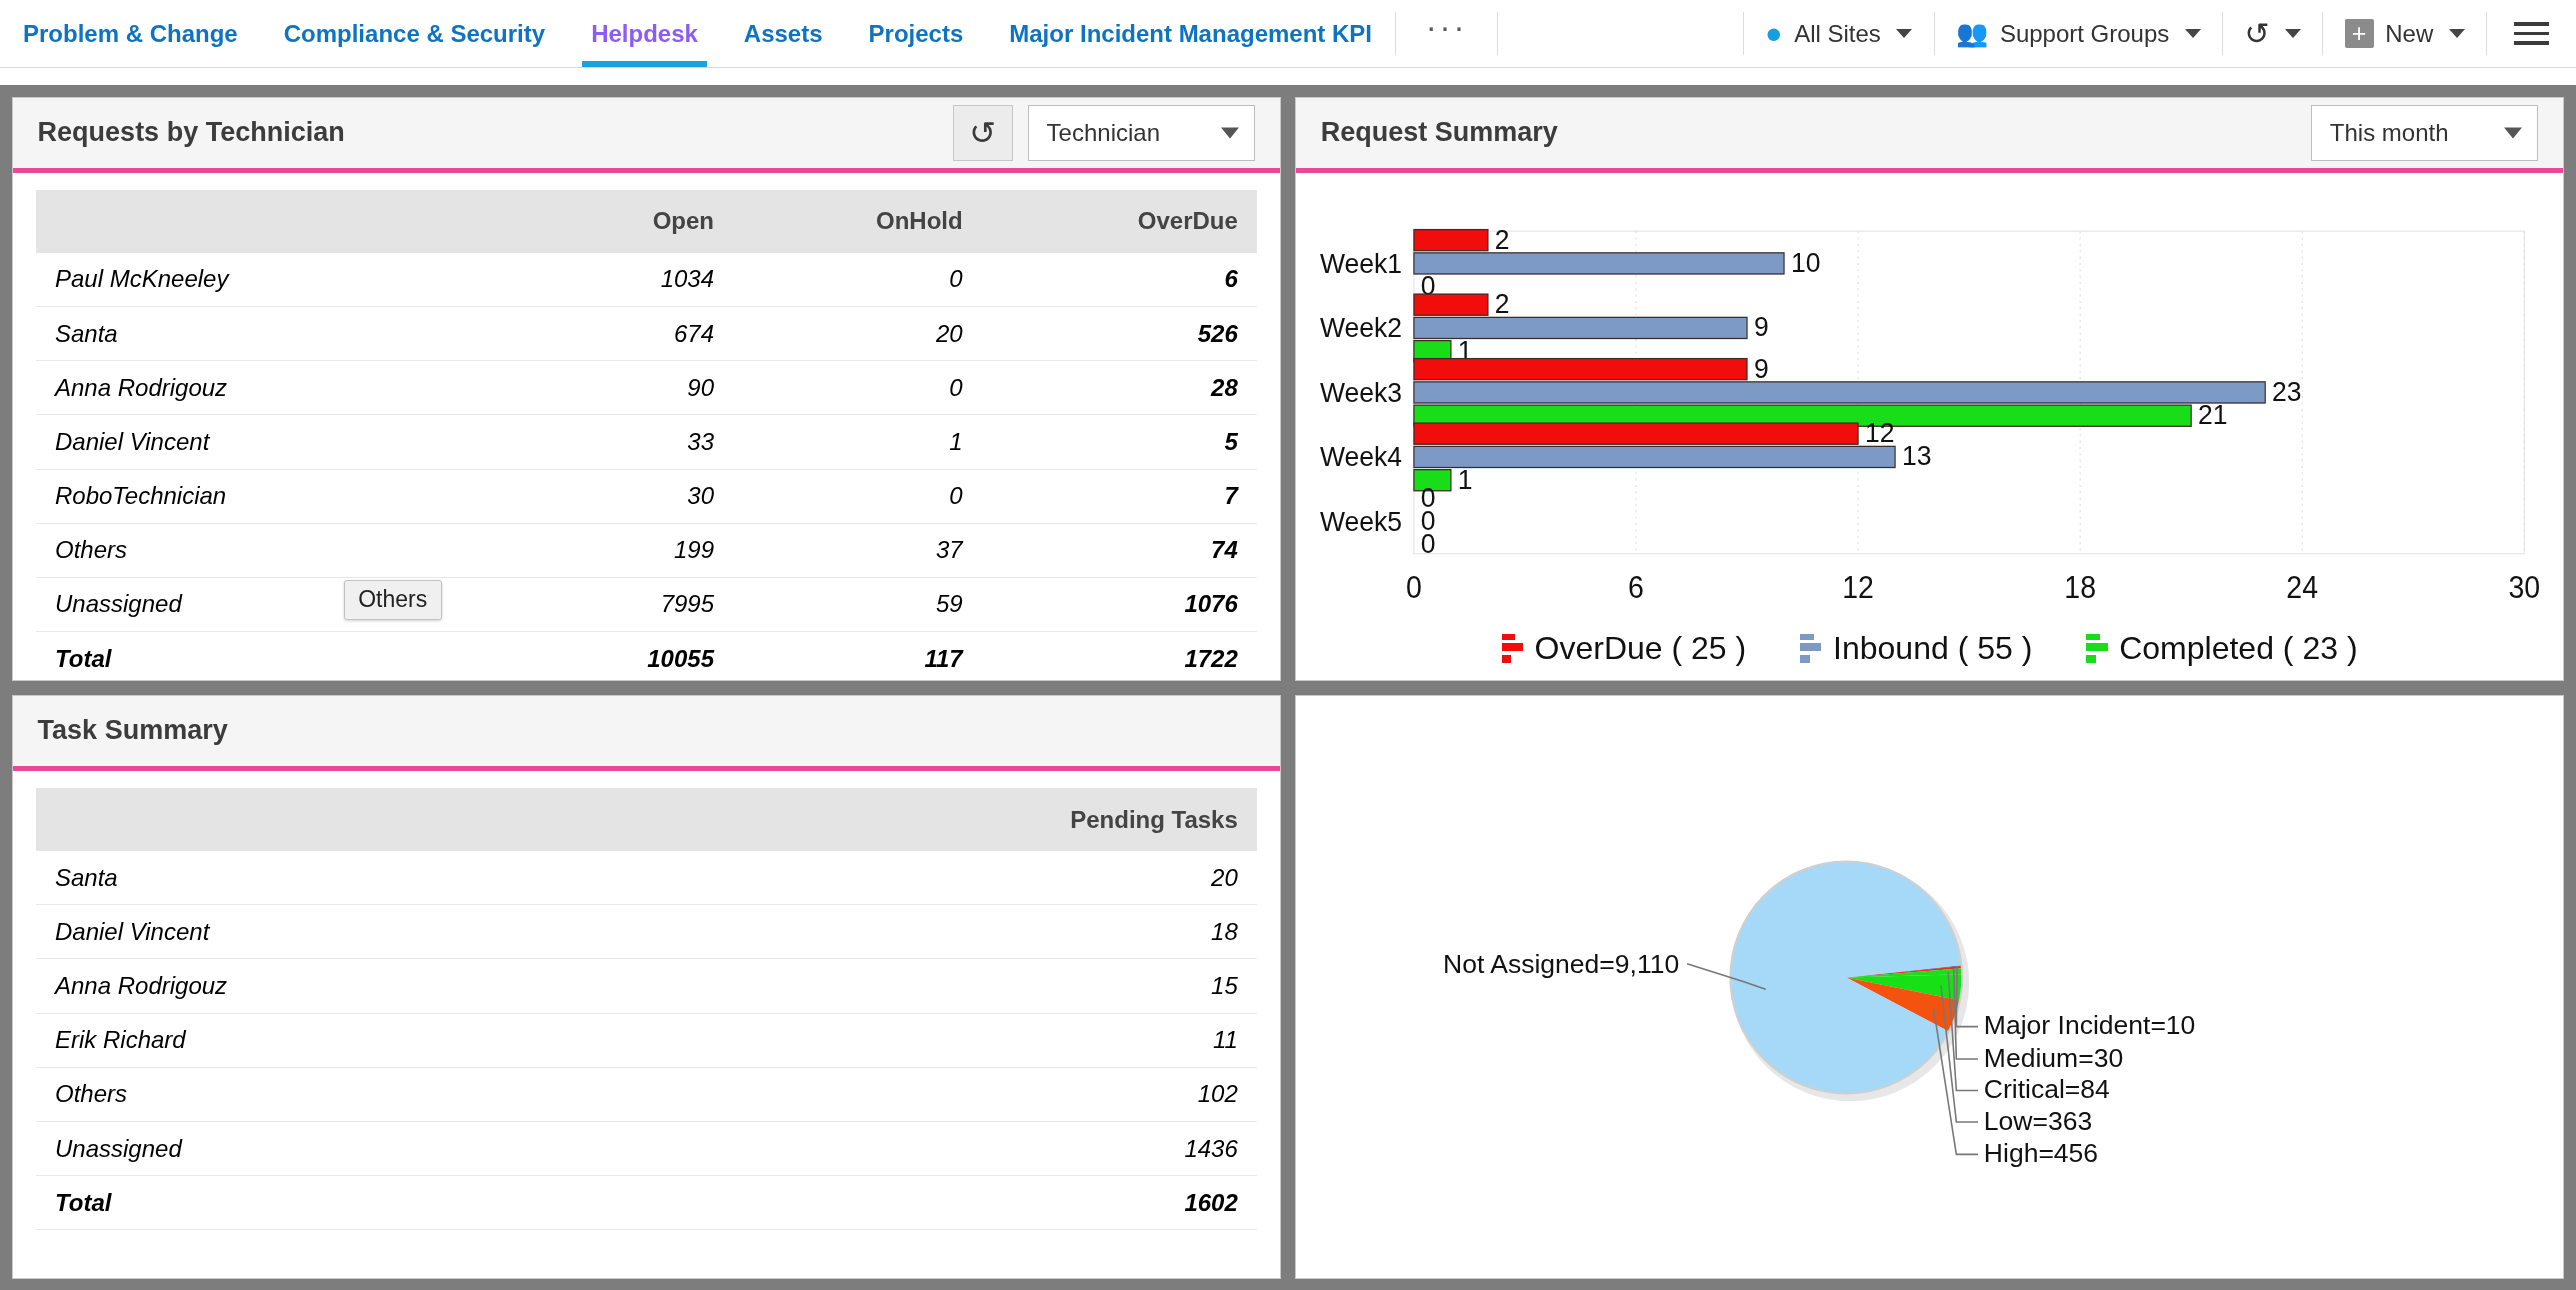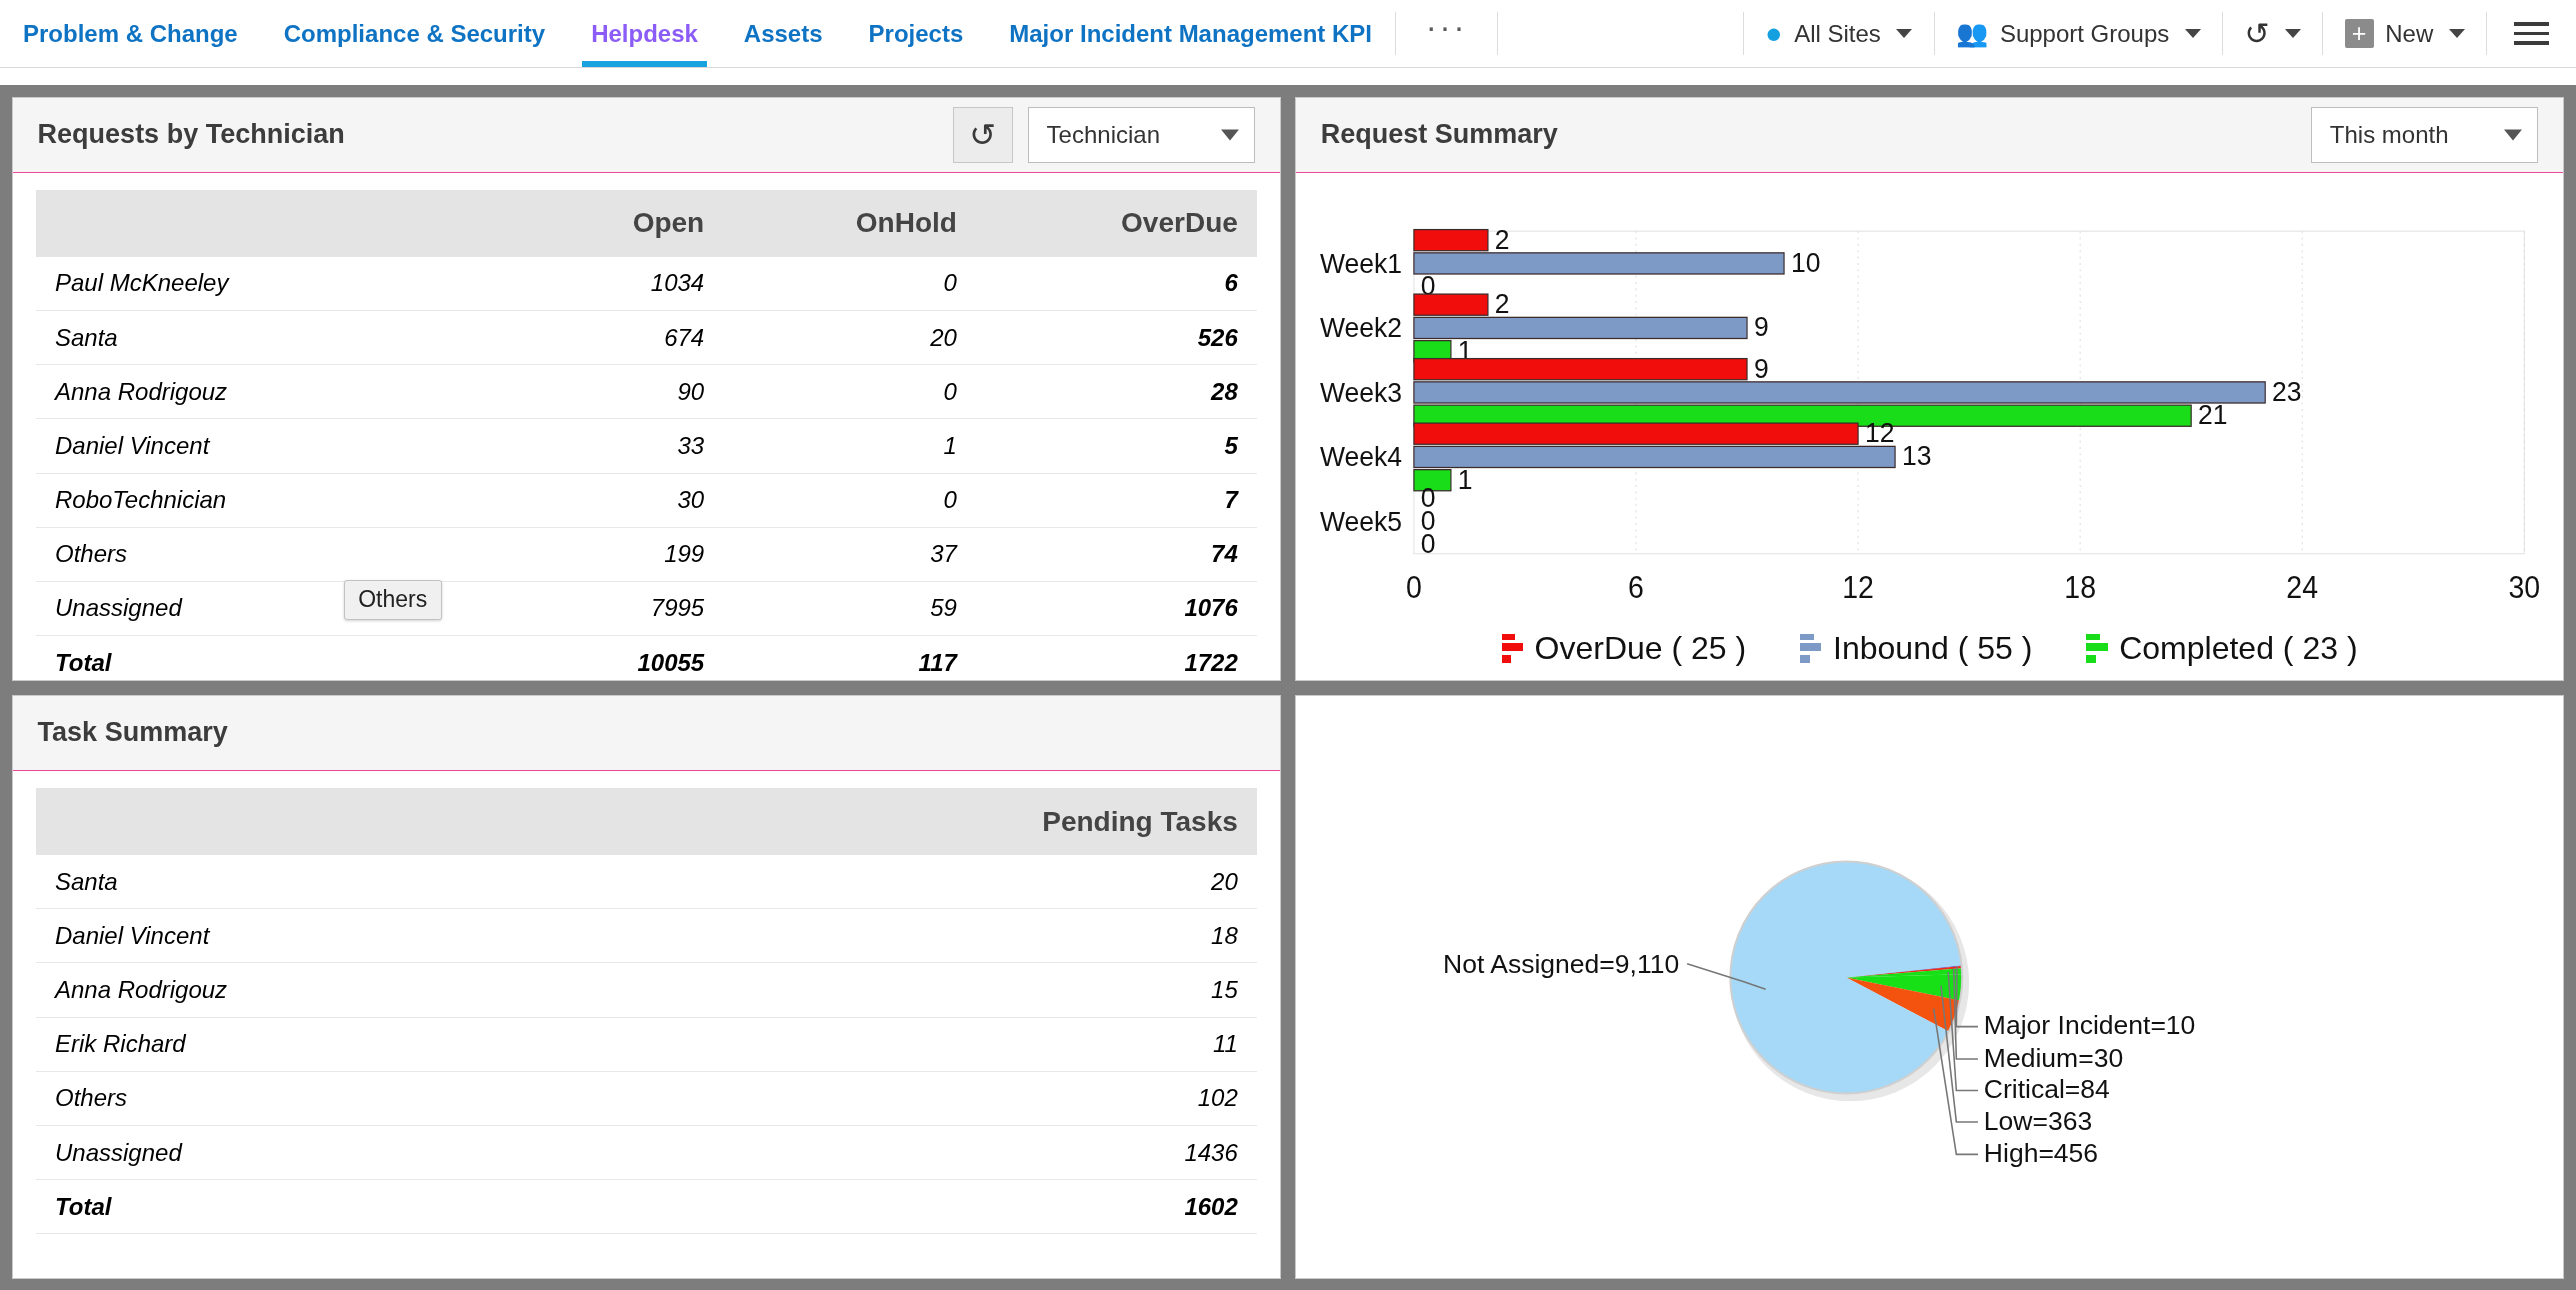--- a/index.html
+++ b/index.html
@@ -80,21 +80,21 @@
     gap: 13.6px;
   }
   .panel {
     background: #ffffff;
     border: 1px solid #c9c9c9;
     display: flex; flex-direction: column;
     overflow: hidden;
   }
   .panel-head {
     background: #f5f5f5;
-    border-bottom: 1px solid #ec4899;
+    border-bottom: 5px solid #ec4899;
     height: 75px;
     display: flex; align-items: center;
     padding: 0 25px;
     gap: 15.5px;
   }
   .panel-title {
     font-size: 27px; font-weight: bold; color: #3c3c3c;
     white-space: nowrap;
   }
   .head-spacer { flex: 1; }
@@ -119,21 +119,21 @@
     transform: translateY(-50%);
     border-left-width: 9.7px; border-right-width: 9.7px; border-top-width: 11.6px;
     border-top-color: #555;
   }
   .panel-body { flex: 1; position: relative; padding: 0; overflow: hidden; }
 
   
   table.dt { width: 100%; border-collapse: collapse; }
   table.dt thead th {
     background: #e4e4e4;
-    font-size: 28px; font-weight: bold; color: #444;
+    font-size: 24px; font-weight: bold; color: #444;
     padding: 17.4px 19.4px; text-align: right;
     border: none;
   }
   table.dt thead th.lbl { text-align: left; }
   table.dt tbody td {
     font-size: 24px; color: #000000;
     padding: 12.6px 19.4px;
     text-align: right;
     border-bottom: 1px solid #e8e8e8;
     font-style: italic;

